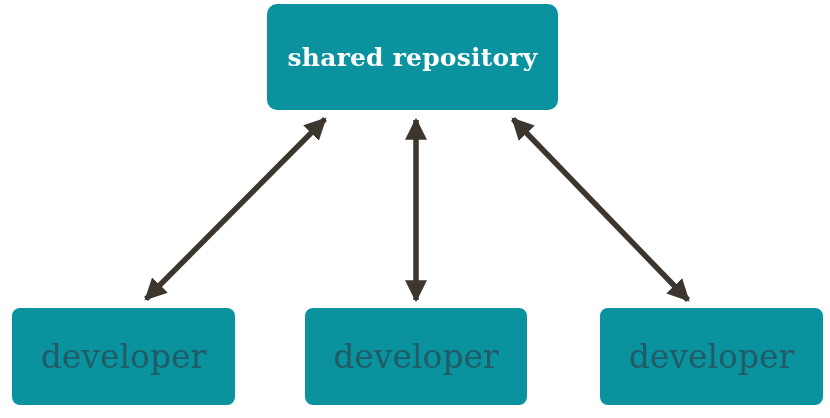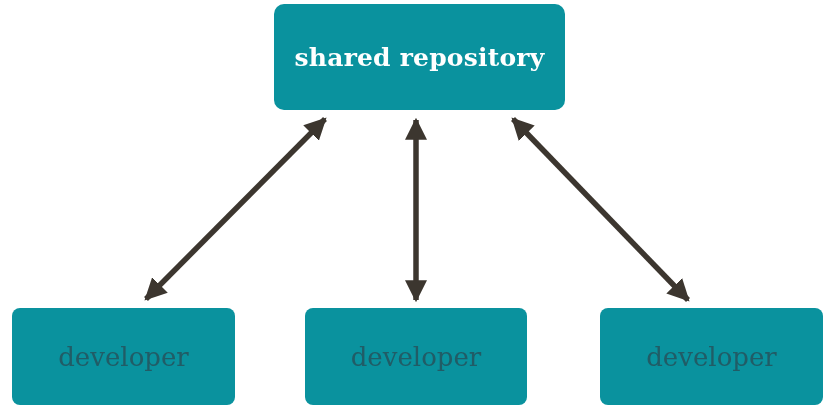--- a/index.html
+++ b/index.html
@@ -33,41 +33,41 @@
   .arrowhead { fill: var(--arrow); }
   .node {
     position: absolute;
     background: var(--box-fill);
     display: flex;
     align-items: center;
     justify-content: center;
     text-align: center;
   }
   .node.repo {
-    left: 274px; top: 4px;
+    left: 267px; top: 4px;
     width: 291px; height: 106px;
     border-radius: 10px;
   }
   .node.dev {
     top: 308px;
     width: 223px; height: 97px;
     border-radius: 8px;
   }
   .node.dev1 { left: 12px; }
   .node.dev2 { left: 305px; width: 222px; }
   .node.dev3 { left: 600px; }
   .repo-label {
     color: var(--repo-text);
     font-weight: bold;
     font-size: 25px;
     letter-spacing: 0.2px;
   }
   .dev-label {
     color: var(--dev-text);
-    font-size: 26px;
+    font-size: 33px;
   }
 </style>
 </head>
 <body>
 
 <div class="canvas">
 
   <svg class="arrow-layer" viewBox="0 0 830 418" xmlns="http://www.w3.org/2000/svg">
     <defs>
       <marker id="ah" viewBox="0 0 10 10" refX="9" refY="5" markerWidth="4" markerHeight="4" orient="auto-start-reverse">

